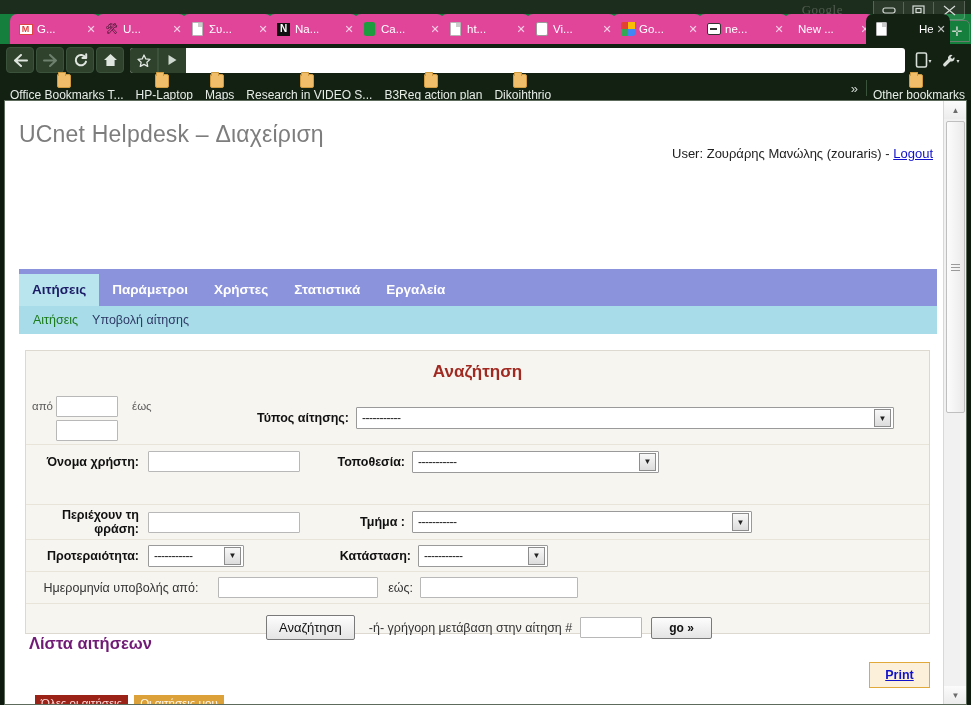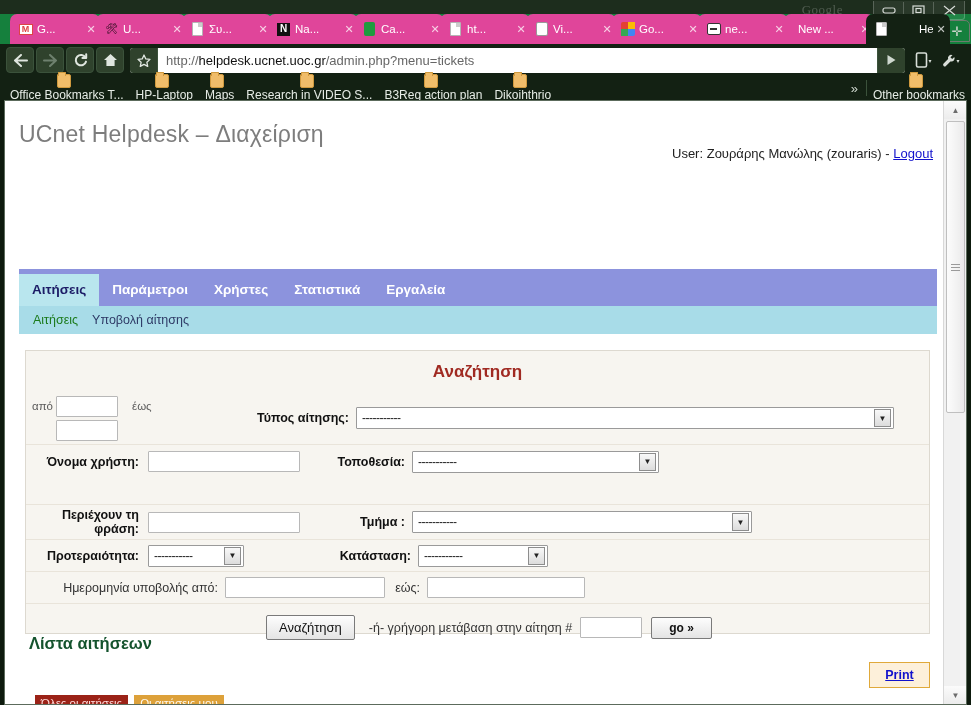--- a/index.html
+++ b/index.html
@@ -246,21 +246,21 @@
     background: linear-gradient(#fdfdfd,#e4e4e4);
     border: 1px solid #7a7a7a; border-radius: 2px;
     font-size: 13px; color: #111; padding: 4px 12px;
     font-family: "Liberation Sans", sans-serif;
   }
   .btn.small { font-size: 12px; padding: 3px 17px; font-weight:bold; }
   .quicktxt { font-size: 12.5px; color: #333; }
 
   .listtitle {
     position:absolute; left: 24px; top: 533px;
-    font-size: 16.5px; font-weight: bold; color: #14532d;
+    font-size: 16.5px; font-weight: bold; color: #701a75;
   }
   .printbtn {
     position:absolute; left: 864px; top: 561px; width: 61px; height: 26px;
     background: #fdf0da; border: 1px solid #e0a93a;
     display:flex; align-items:center; justify-content:center;
   }
   .printbtn a { color:#1111cc; font-size:12.5px; font-weight:bold; text-decoration:underline; }
 
   .tabstrip2 {
     position:absolute; left: 30px; top: 594px; width: 895px; height: 17px;
@@ -399,21 +399,20 @@
       <svg width="15" height="14" viewBox="0 0 15 14">
           <path d="M7.5 1 L14 7 H11.6 V13 H3.4 V7 H1 Z" fill="#dfe6df"></path>
         </svg>
     </div>
     <div class="omnibox">
       <div class="omni-star">
         <svg width="14" height="13" viewBox="0 0 14 13">
             <path d="M7 1 L8.8 4.9 L13 5.4 L9.9 8.3 L10.7 12.4 L7 10.4 L3.3 12.4 L4.1 8.3 L1 5.4 L5.2 4.9 Z" fill="none" stroke="#e2e8e2" stroke-width="1.3" stroke-linejoin="round"></path>
           </svg>
       </div>
-      <div class="omni-url"><span>http://</span><span class="host">helpdesk.ucnet.uoc.gr</span><span>/admin.php?menu=tickets</span></div>
       <div class="omni-go">
         <svg width="11" height="12" viewBox="0 0 11 12">
             <path d="M1.5 1 L9.5 6 L1.5 11 Z" fill="#cfd8cf"></path>
           </svg>
       </div>
     </div>
     <div class="toolbtn">
       <svg width="18" height="17" viewBox="0 0 18 17">
           <rect x="1.5" y="1" width="10" height="14" rx="1.5" fill="none" stroke="#d8ded8" stroke-width="1.6"></rect>
           <path d="M13.5 8 L16.5 8 L15 11 Z" fill="#d8ded8"></path>
@@ -529,21 +528,21 @@
             <span class="arrow">▼</span>
           </div>
           <div class="lbl" style="width:98px; margin-left:76px;">Κατάσταση:</div>
           <div class="sel" style="width:130px;">
             <span class="dashes">-----------</span>
             <span class="arrow">▼</span>
           </div>
         </div>
 
         <div class="frow" style="height:32px;">
-          <div class="lbl plain" style="width:192px; text-align:right; padding-left:5px;margin-left:7px;">Ημερομηνία υποβολής από:</div>
+          <div class="lbl plain" style="width:192px; text-align:center; padding-left:5px;">Ημερομηνία υποβολής από:</div>
           <input class="tinput" style="width: 160px;" value="">
           <div class="lbl plain" style="width:42px; text-align:right;">εώς:</div>
           <input class="tinput" style="width: 158px;" value="">
         </div>
 
         <div class="frow" style="height:48px; justify-content:flex-start; padding-left:240px;">
           <button class="btn">Αναζήτηση</button>
           <span class="quicktxt" style="margin-left:14px;">-ή- γρήγορη μετάβαση στην αίτηση #</span>
           <input class="tinput" style="width: 62px; margin-left: 8px;" value="">
           <button class="btn small" style="margin-left:9px;">go »</button>

